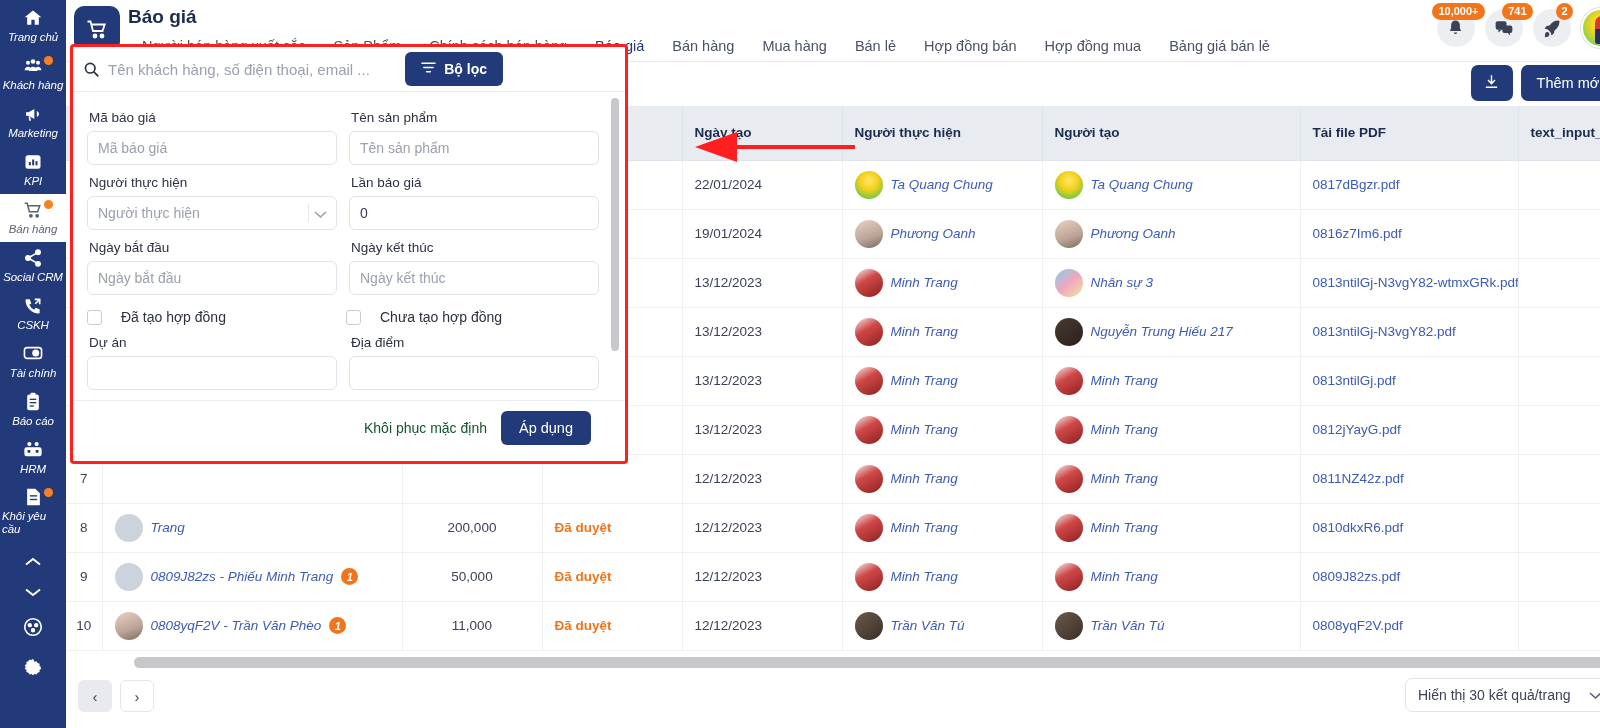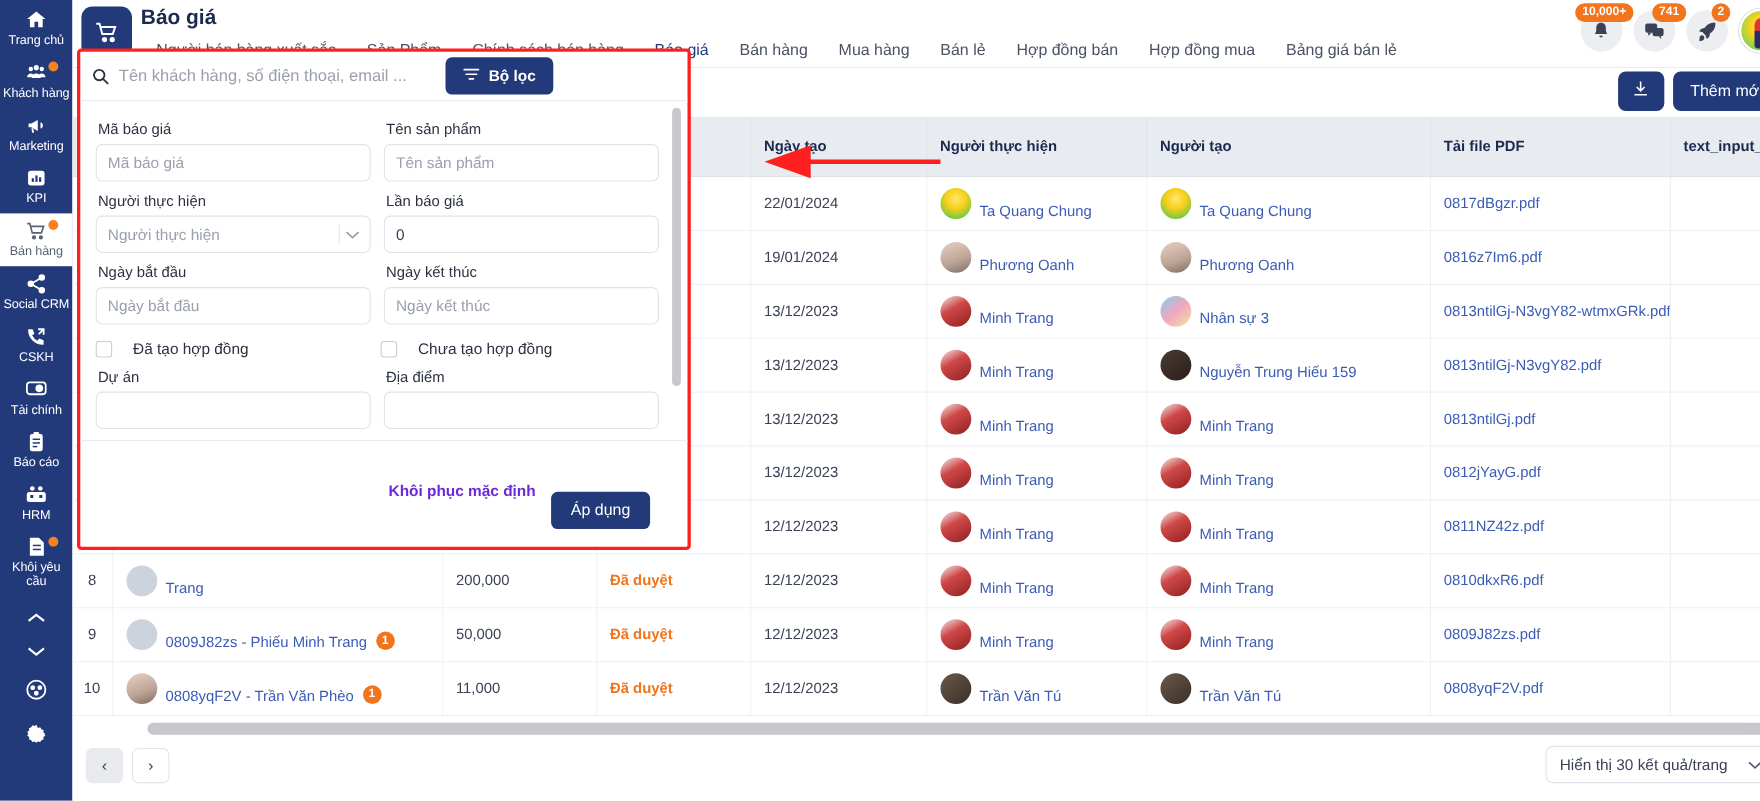--- a/index.html
+++ b/index.html
@@ -17,21 +17,21 @@
     flex: 0 0 66px; padding-top: 2px;
   }
   .side-item {
     position: relative; width: 66px; min-height: 48px;
     display: flex; flex-direction: column; align-items: center; justify-content: center;
     color: #ffffff; padding: 5px 2px 5px; cursor: pointer;
   }
   .side-item.active { background: #ffffff; color: #5a6275; }
   .side-icon { display: block; height: 21px; line-height: 21px; margin-bottom: 2px; }
   .side-icon svg { display: block; }
-  .side-label { font-size: 11.5px; line-height: 13px; text-align: center; letter-spacing: -0.1px; }
+  .side-label { font-size: 11.5px; line-height: 13px; text-align: left; letter-spacing: -0.1px; font-style: italic; }
   .dot-badge {
     position: absolute; width: 9px; height: 9px; border-radius: 50%;
     background: #f5821f; top: 6px; right: 13px;
   }
   .side-sep { height: 6px; }
   .side-chevron { color: #fff; height: 30px; display:flex; align-items:center; justify-content:center; width:66px; cursor:pointer;}
   .side-bottom-icon { color:#fff; width:66px; height:40px; display:flex; align-items:center; justify-content:center; cursor:pointer;}
 
   
   .main { flex: 1 1 auto; position: relative; height: 728px; background: #fff; display: flex; flex-direction: column; }
@@ -90,30 +90,30 @@
     background: #e8ecf1; color: #1b2a4e; font-size: 13.5px; font-weight: bold; text-align: left;
     padding: 14px 12px; border-right: 1px solid #dfe3ea; border-bottom: 1px solid #dfe3ea;
     height: 54px; vertical-align: middle;
   }
   table.grid td {
     font-size: 13.5px; color: #3b4256; padding: 10px 12px; border-right: 1px solid #eef0f4;
     border-bottom: 1px solid #eef0f4; height: 45px; vertical-align: middle; white-space: nowrap; overflow: hidden;
   }
   .c-idx { width: 36px; text-align: center !important; color:#3b4256; padding-left:4px !important; padding-right:4px !important;}
   .c-name { width: 300px; }
-  .c-amount { width: 140px; text-align: left; }
+  .c-amount { width: 140px; text-align: center; }
   .c-status { width: 140px; }
   .c-date { width: 160px; }
   .c-person { width: 200px; }
   .c-creator { width: 258px; }
   .c-pdf { width: 218px; }
   .c-extra { width: 110px; }
   .status-approved { color: #f2741c; font-weight: bold; }
   .link { color: #3b5bb5; }
-  .cell-flex { display: flex; align-items: flex-end; gap: 8px; }
+  .cell-flex { display: flex; align-items: center; gap: 8px; font-style: italic; }
   .av { width: 28px; height: 28px; border-radius: 50%; flex: 0 0 28px; background:#cdd3dd; overflow:hidden;}
   .av.a1 { background: radial-gradient(circle at 50% 35%, #ffe86b 0%, #f6cf1a 40%, #7fc940 75%, #2f9e36 100%); }
   .av.a2 { background: linear-gradient(160deg,#e9d2c3,#bba395 60%,#7d6b61); }
   .av.a3 { background: linear-gradient(150deg,#f6eeee,#cf4848 40%,#8f2020); }
   .av.a4 { background: linear-gradient(140deg,#7fd2e8,#f0a6c0 50%,#f3e69a); }
   .av.a5 { background: linear-gradient(140deg,#4a3a33,#2b1f1a); }
   .av.a6 { background: linear-gradient(140deg,#6b5a4b,#3a2e26); }
   .av.blank { background:#cdd3dd; }
   .num-badge {
     display:inline-flex; align-items:center; justify-content:center; min-width:17px; height:17px;
@@ -167,23 +167,23 @@
   .fselect { position: relative; }
   .fselect .chev { position:absolute; right: 10px; top: 9px; color:#9aa0ad; }
   .fselect .divider { position:absolute; right: 28px; top: 8px; width:1px; height:18px; background:#e4e7ed;}
   .fchecks { display: flex; margin: 14px 0 2px; }
   .fcheck { flex: 1 1 50%; display: flex; align-items: center; gap: 19px; font-size: 14px; color:#2b3140; cursor:pointer; }
   .cbox { width: 15px; height: 15px; border: 1px solid #c8cdd7; border-radius: 3px; background:#fff; flex:0 0 15px;}
   .filter-actions {
     display: flex; align-items: center; justify-content: flex-end; gap: 14px;
     border-top: 1px solid #e9ecf1; margin: 10px -20px 0 -14px; padding: 10px 20px 10px 0;
   }
-  .link-reset { font-size: 14px; color: #6d28d9; cursor: pointer; font-weight: bold; }
+  .link-reset { font-size: 14px; color: #14532d; cursor: pointer; }
   .btn-apply { background:#22397a; color:#fff; font-size:14.5px; height:34px; padding: 0 18px; border-radius:6px;
-    display:flex; align-items:center; cursor:pointer; margin-right: 14px; margin-top: 36px;}
+    display:flex; align-items:center; cursor:pointer; margin-right: 14px;}
 
   
   .arrow-anno { position: absolute; left: 627px; top: 130px; z-index: 45; pointer-events:none; }
 </style>
 </head>
 <body>
 
 <div class="app">
 
   <div class="sidebar">
@@ -505,21 +505,21 @@
             <td class="c-date">13/12/2023</td>
             <td class="c-person">
                 <span class="cell-flex">
                   <span class="av a3"></span>
                   <span class="link">Minh Trang</span>
                 </span>
               </td>
             <td class="c-creator">
                 <span class="cell-flex">
                   <span class="av a5"></span>
-                  <span class="link">Nguyễn Trung Hiếu 159</span>
+                  <span class="link">Nguyễn Trung Hiếu 217</span>
                 </span>
               </td>
             <td class="c-pdf"><span class="link">0813ntilGj-N3vgY82.pdf</span></td>
             <td class="c-extra"></td>
           </tr>
 
           <tr>
             <td class="c-idx">5</td>
             <td class="c-name"></td>
             <td class="c-amount"></td>

